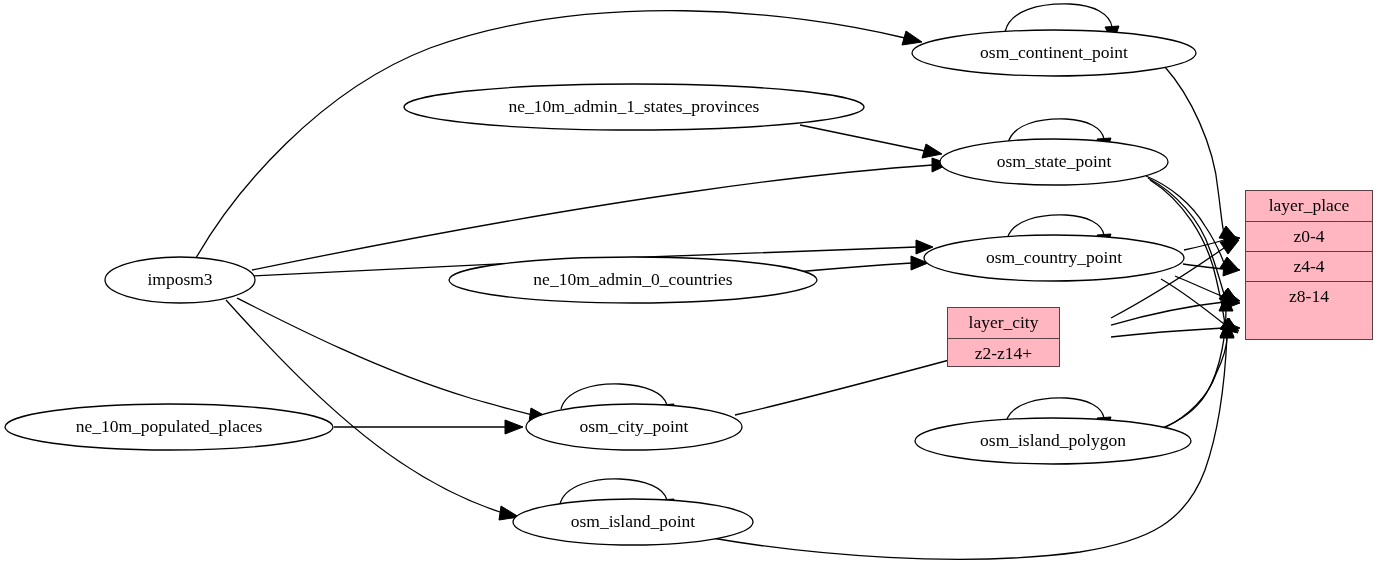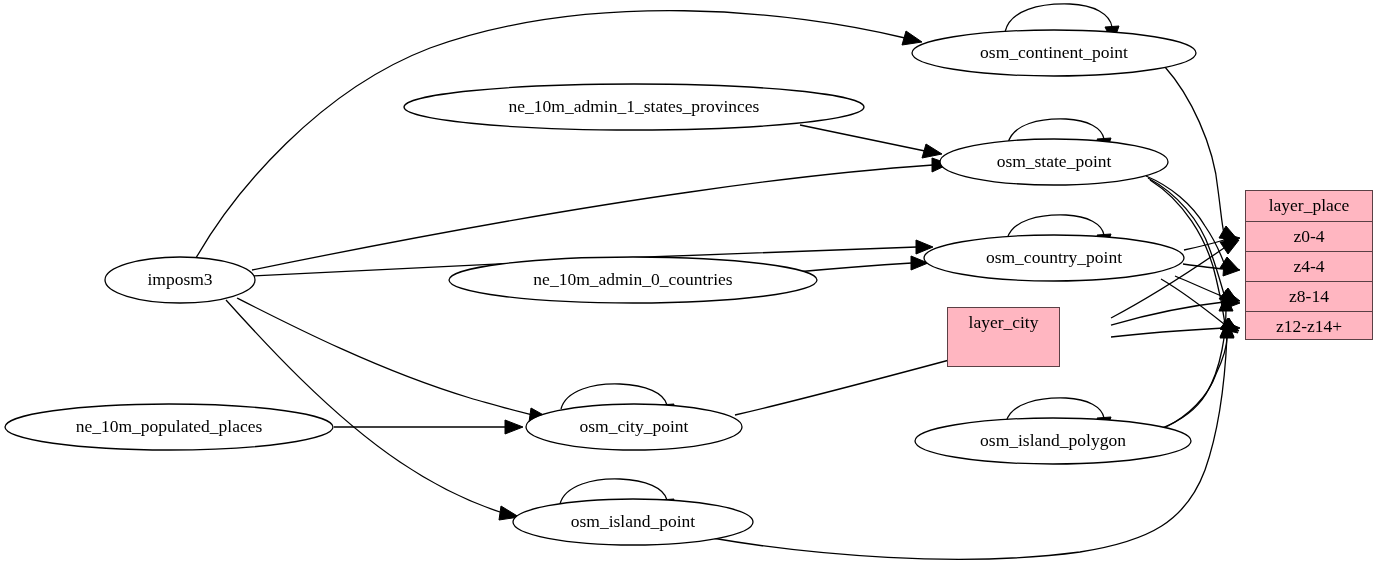--- a/index.html
+++ b/index.html
@@ -288,20 +288,20 @@
       </g>
 
     </g>
   </svg>
 
   <div class="record-node" id="layer-place">
     <div class="record-row">layer_place</div>
     <div class="record-row">z0-4</div>
     <div class="record-row">z4-4</div>
     <div class="record-row">z8-14</div>
-    <div class="record-row">z12-z14+</div>
   </div>
 
   <div class="record-node" id="layer-city">
     <div class="record-row">layer_city</div>
+    <div class="record-row">z2-z14+</div>
   </div>
 
 </div>
 
 </body></html>

